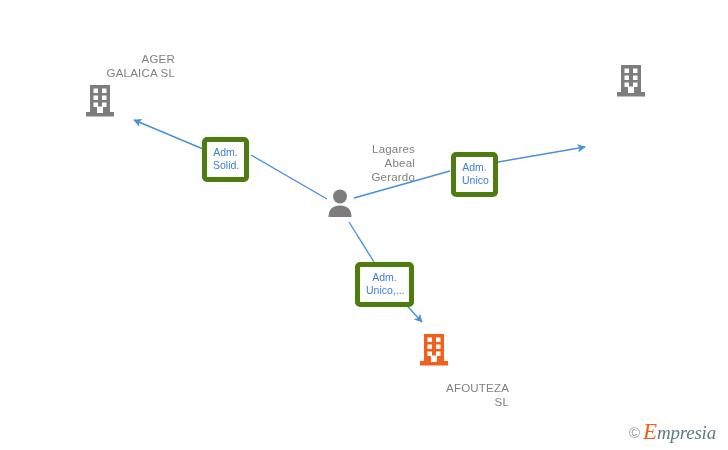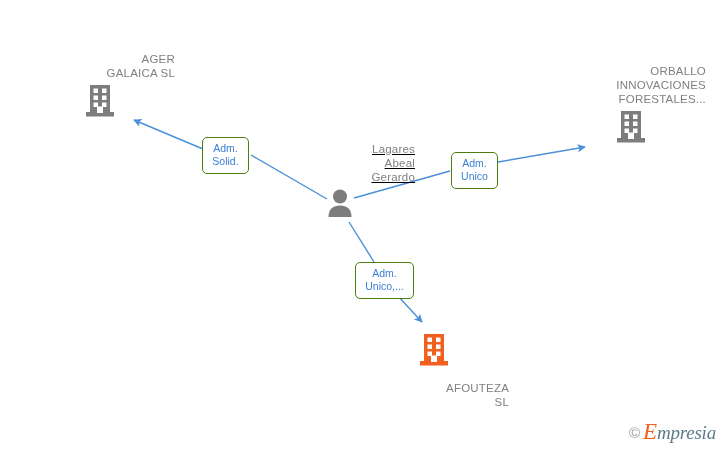--- a/index.html
+++ b/index.html
@@ -43,21 +43,21 @@
     margin: 0 auto;
   }
   .node.label-top .node-label { margin-bottom: 4px; }
   .node.label-bottom .node-label { margin-top: 14px; }
 
   
   .edge-label {
     position: absolute;
     box-sizing: border-box;
     background: #ffffff;
-    border: 1px solid #4d7c0f;
+    border: 5px solid #4d7c0f;
     border-radius: 5px;
     color: #3a7fd5;
     font-size: 10.5px;
     line-height: 13px;
     text-align: center;
     padding: 4px 6px 5px 6px;
     white-space: pre-line;
     z-index: 4;
   }
 
@@ -124,37 +124,34 @@
       <rect x="17" y="4.5" width="4.5" height="4.5" fill="#ffffff"></rect>
       <rect x="8.5" y="11.5" width="4.5" height="4.5" fill="#ffffff"></rect>
       <rect x="17" y="11.5" width="4.5" height="4.5" fill="#ffffff"></rect>
       <rect x="8.5" y="18.5" width="4.5" height="4.5" fill="#ffffff"></rect>
       <rect x="17" y="18.5" width="4.5" height="4.5" fill="#ffffff"></rect>
       <rect x="12" y="22.5" width="6" height="6.5" fill="#ffffff"></rect>
     </svg>
   </div>
 
   <div class="node label-top" style="left:631px; top:64px;">
-    <div class="node-label">ORBALLO
-INNOVACIONES
-FORESTALES...</div>
     <svg class="node-icon" width="30" height="34" viewBox="0 0 30 34">
       <rect x="5" y="1" width="20" height="28" fill="#7d7d7d"></rect>
       <rect x="1" y="28" width="28" height="4.5" fill="#7d7d7d"></rect>
       <rect x="8.5" y="4.5" width="4.5" height="4.5" fill="#ffffff"></rect>
       <rect x="17" y="4.5" width="4.5" height="4.5" fill="#ffffff"></rect>
       <rect x="8.5" y="11.5" width="4.5" height="4.5" fill="#ffffff"></rect>
       <rect x="17" y="11.5" width="4.5" height="4.5" fill="#ffffff"></rect>
       <rect x="8.5" y="18.5" width="4.5" height="4.5" fill="#ffffff"></rect>
       <rect x="17" y="18.5" width="4.5" height="4.5" fill="#ffffff"></rect>
       <rect x="12" y="22.5" width="6" height="6.5" fill="#ffffff"></rect>
     </svg>
   </div>
 
-  <div class="node label-top" style="left:340px; top:142px;text-decoration:underline;">
+  <div class="node label-top" style="left:340px; top:142px;">
     <div class="node-label">Lagares
 Abeal
 Gerardo</div>
     <svg class="node-icon" width="30" height="30" viewBox="0 0 30 30">
       <circle cx="15" cy="8.5" r="7" fill="#7d7d7d"></circle>
       <path d="M15 17.5 C 6.5 17.5 3.5 22.5 3.5 29 L 26.5 29 C 26.5 22.5 23.5 17.5 15 17.5 Z" fill="#7d7d7d"></path>
     </svg>
   </div>
 
   <div class="node label-bottom" style="left:434px; top:333px;">

